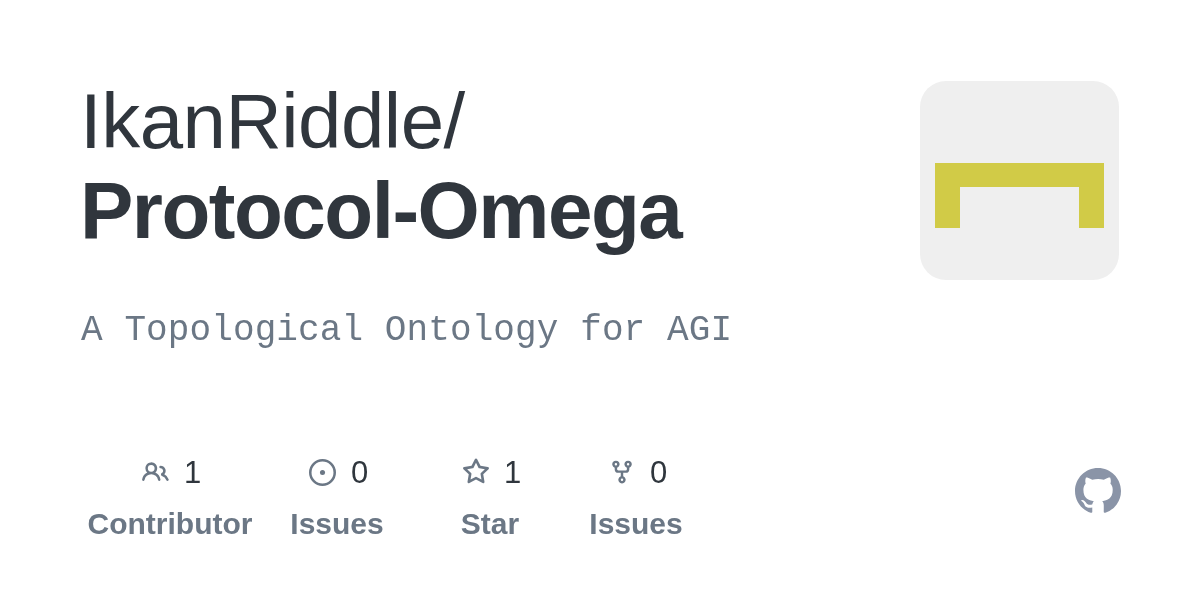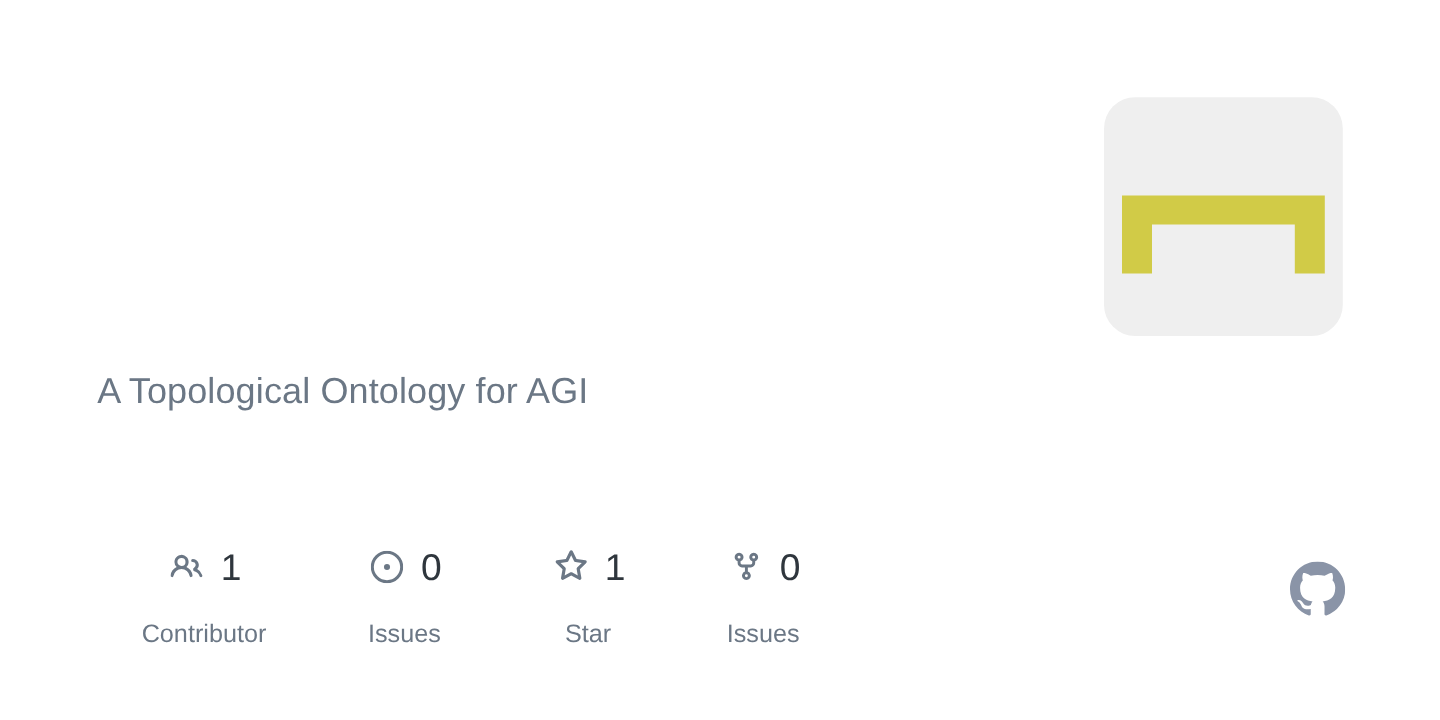--- a/index.html
+++ b/index.html
@@ -45,25 +45,26 @@
     letter-spacing: -1.5px;
     margin-top: 8px;
     white-space: nowrap;
   }
 
   
   .description {
     position: absolute;
     left: 81px;
     top: 310px;
-    font-size: 30px;
+    font-size: 36px;
     font-weight: 400;
     color: #6b7785;
     letter-spacing: 0.1px;
     white-space: nowrap;
+    font-family: Liberation Mono, monospace;
   }
 
   
   .avatar {
     position: absolute;
     left: 920px;
     top: 81px;
     width: 199px;
     height: 199px;
     background: #efefef;
@@ -106,24 +107,24 @@
     display: block;
   }
   .stat-value {
     font-size: 31px;
     font-weight: 400;
     color: #2f363d;
     margin-left: 11px;
     line-height: 1;
   }
   .stat-label {
-    font-size: 21px;
-    font-weight: 400;
+    font-size: 30px;
+    font-weight: 700;
     color: #6b7785;
-    margin-top: 25px;
+    margin-top: 15px;
     white-space: nowrap;
   }
 
   .stat-contributor { width: 180px; }
   .stat-issues      { width: 154px; }
   .stat-star        { width: 152px; }
   .stat-forks       { width: 140px; }
 
   
   .gh-mark {
@@ -134,20 +135,24 @@
     height: 46px;
     color: #8a94a7;
   }
   .gh-mark svg { display: block; }
 </style>
 </head>
 <body>
 
 <div class="card">
 
+  <div class="title-block">
+    <div class="repo-owner">IkanRiddle/</div>
+    <div class="repo-name">Protocol-Omega</div>
+  </div>
 
   <div class="description">A Topological Ontology for AGI</div>
 
   <div class="avatar">
     <span>
       <svg viewBox="0 0 199 199" xmlns="http://www.w3.org/2000/svg" aria-hidden="true">
         <path d="M15 82 H184 V147 H159 V106 H40 V147 H15 Z" fill="#d1cb47"></path>
       </svg>
     </span>
   </div>

